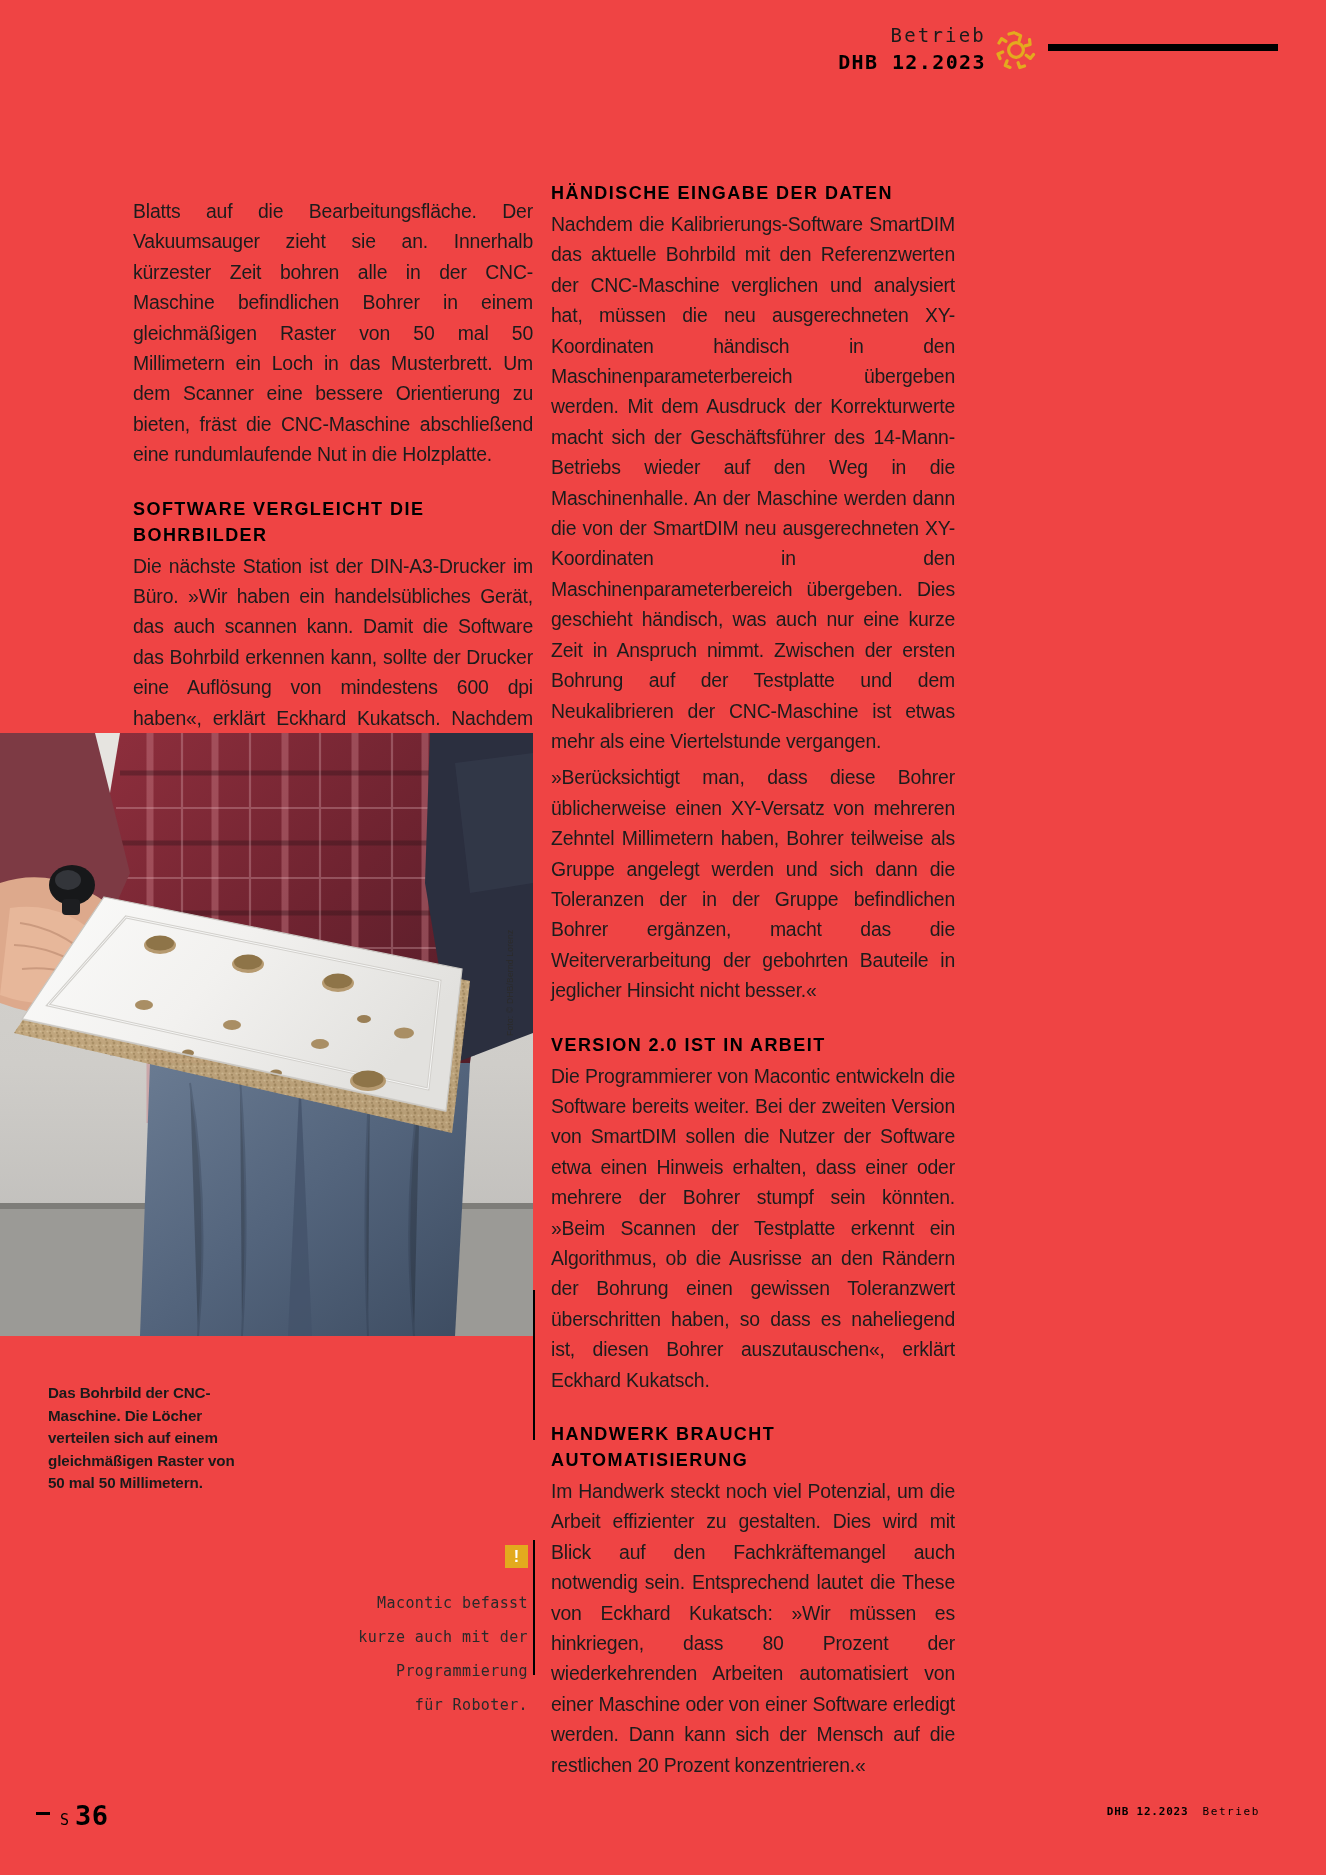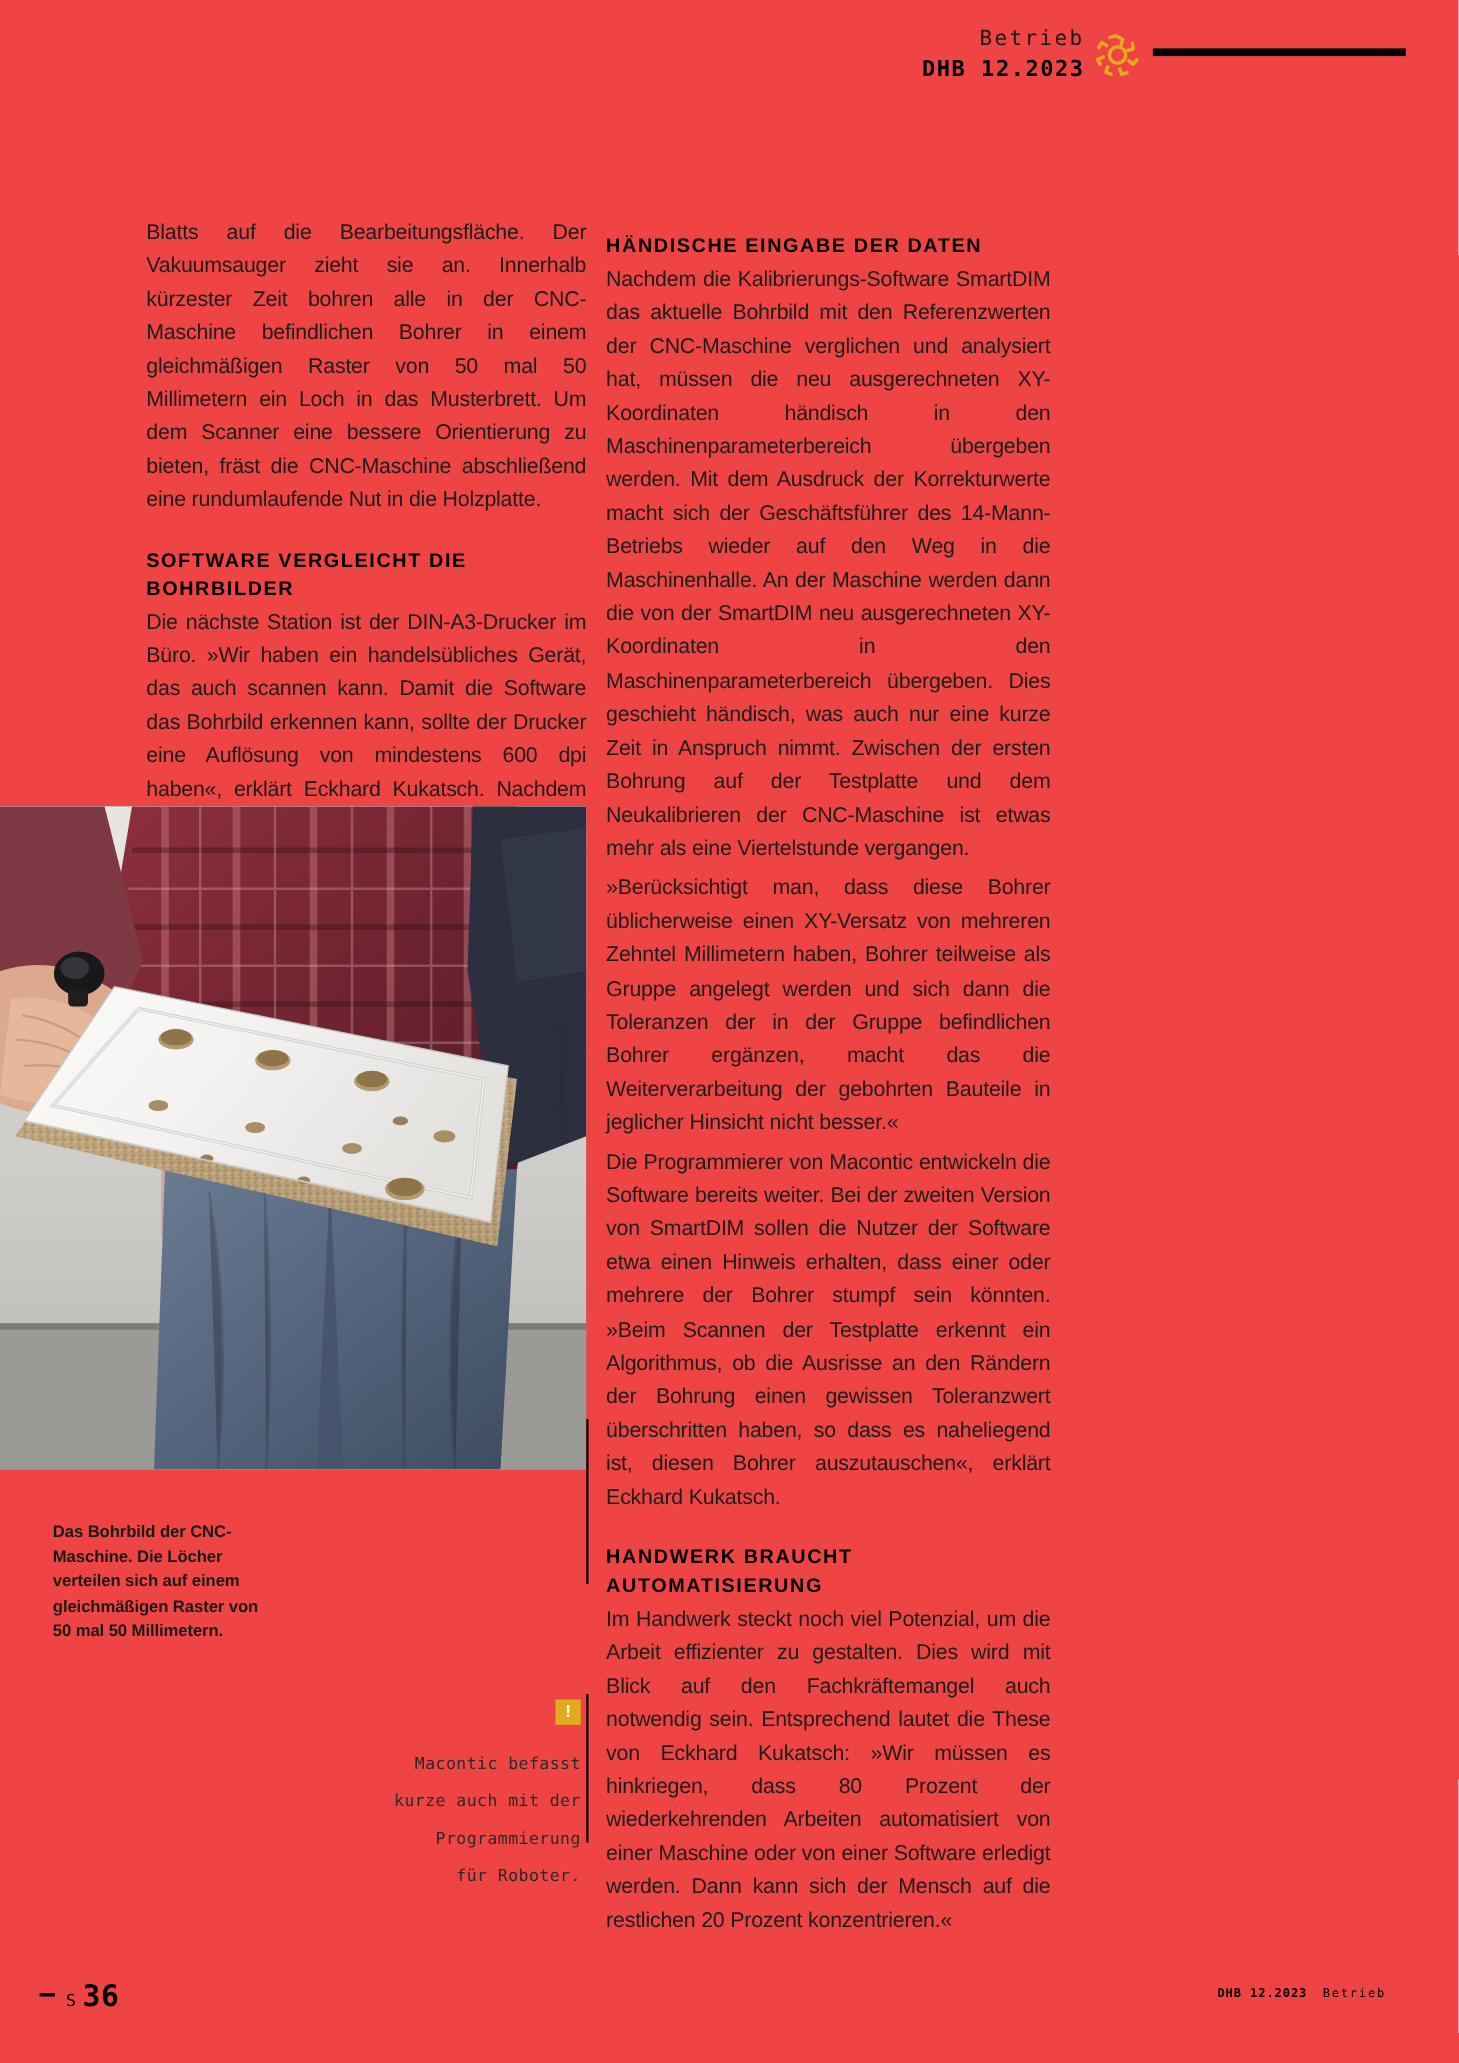--- a/index.html
+++ b/index.html
@@ -65,21 +65,21 @@
 
   
   .col-left {
     position: absolute;
     top: 196px;
     left: 133px;
     width: 400px;
   }
   .col-right {
     position: absolute;
-    top: 210px;
+    top: 180px;
     left: 551px;
     width: 404px;
   }
 
   .body-text {
     font-family: "Liberation Sans", sans-serif;
     font-size: 19.4px;
     line-height: 30.4px;
     color: #1c1c1c;
     text-align: justify;
@@ -266,20 +266,21 @@
   <div class="col-left">
     <p class="body-text">Blatts auf die Bearbeitungsfläche. Der Vakuumsauger zieht sie an. Innerhalb kürzester Zeit bohren alle in der CNC-Maschine befindlichen Bohrer in einem gleichmäßigen Raster von 50 mal 50 Millimetern ein Loch in das Musterbrett. Um dem Scanner eine bessere Orientierung zu bieten, fräst die CNC-Maschine abschließend eine rundumlaufende Nut in die Holzplatte.</p>
     <h2 class="section-head">SOFTWARE VERGLEICHT DIE BOHRBILDER</h2>
     <p class="body-text">Die nächste Station ist der DIN-A3-Drucker im Büro. »Wir haben ein handelsübliches Gerät, das auch scannen kann. Damit die Software das Bohrbild erkennen kann, sollte der Drucker eine Auflösung von mindestens 600 dpi haben«, erklärt Eckhard Kukatsch. Nachdem der Scanner seine Arbeit getan hat, setzt sich der Tischlermeister an seinen Computer. Er wählt die zu überprüfende CNC-Maschine aus und lädt die PDF des Scans in die Kalibrierungs-Software hoch. SmartDIM konvertiert die Daten aus dem PDF, vergleicht das aktuelle Bohrbild mit den Referenzwerten der CNC-Maschine und wirft innerhalb weniger Sekunden seine Analyse auf dem Monitor aus.</p>
   </div>
 
   <div class="col-right">
     <h2 class="section-head">HÄNDISCHE EINGABE DER DATEN</h2>
     <p class="body-text">Nachdem die Kalibrierungs-Software SmartDIM das aktuelle Bohrbild mit den Referenzwerten der CNC-Maschine verglichen und analysiert hat, müssen die neu ausgerechneten XY-Koordinaten händisch in den Maschinenparameterbereich übergeben werden. Mit dem Ausdruck der Korrekturwerte macht sich der Geschäftsführer des 14-Mann-Betriebs wieder auf den Weg in die Maschinenhalle. An der Maschine werden dann die von der SmartDIM neu ausgerechneten XY-Koordinaten in den Maschinenparameterbereich übergeben. Dies geschieht händisch, was auch nur eine kurze Zeit in Anspruch nimmt. Zwischen der ersten Bohrung auf der Testplatte und dem Neukalibrieren der CNC-Maschine ist etwas mehr als eine Viertelstunde vergangen.</p>
     <p class="body-text">»Berücksichtigt man, dass diese Bohrer üblicherweise einen XY-Versatz von mehreren Zehntel Millimetern haben, Bohrer teilweise als Gruppe angelegt werden und sich dann die Toleranzen der in der Gruppe befindlichen Bohrer ergänzen, macht das die Weiterverarbeitung der gebohrten Bauteile in jeglicher Hinsicht nicht besser.«</p>
+    <h2 class="section-head">VERSION 2.0 IST IN ARBEIT</h2>
     <p class="body-text">Die Programmierer von Macontic entwickeln die Software bereits weiter. Bei der zweiten Version von SmartDIM sollen die Nutzer der Software etwa einen Hinweis erhalten, dass einer oder mehrere der Bohrer stumpf sein könnten. »Beim Scannen der Testplatte erkennt ein Algorithmus, ob die Ausrisse an den Rändern der Bohrung einen gewissen Toleranzwert überschritten haben, so dass es naheliegend ist, diesen Bohrer auszutauschen«, erklärt Eckhard Kukatsch.</p>
     <h2 class="section-head">HANDWERK BRAUCHT AUTOMATISIERUNG</h2>
     <p class="body-text">Im Handwerk steckt noch viel Potenzial, um die Arbeit effizienter zu gestalten. Dies wird mit Blick auf den Fachkräftemangel auch notwendig sein. Entsprechend lautet die These von Eckhard Kukatsch: »Wir müssen es hinkriegen, dass 80 Prozent der wiederkehrenden Arbeiten automatisiert von einer Maschine oder von einer Software erledigt werden. Dann kann sich der Mensch auf die restlichen 20 Prozent konzentrieren.«</p>
   </div>
 
   <div class="photo">
     <svg viewBox="0 0 533 603" width="533" height="603" aria-hidden="true">
       <defs>
         <linearGradient id="wall" x1="0" y1="0" x2="0" y2="1">
           <stop offset="0" stop-color="#d8d6d2"></stop>

